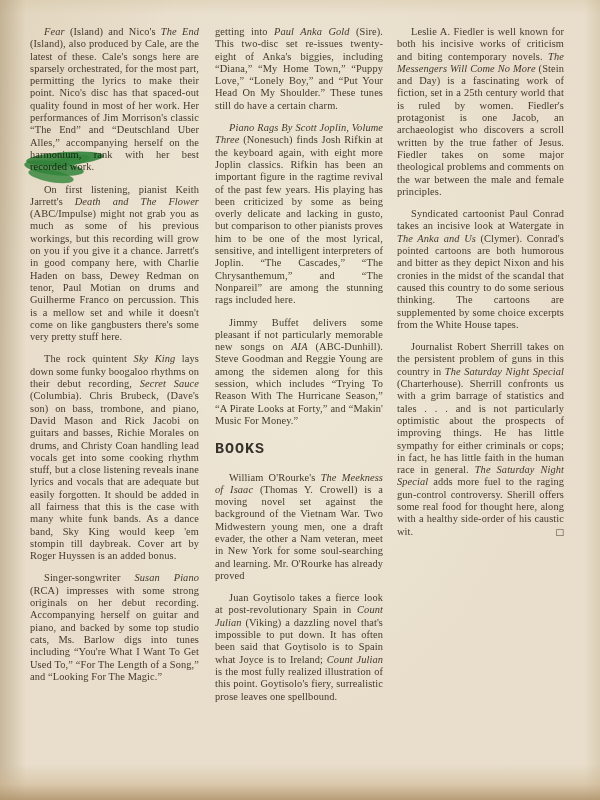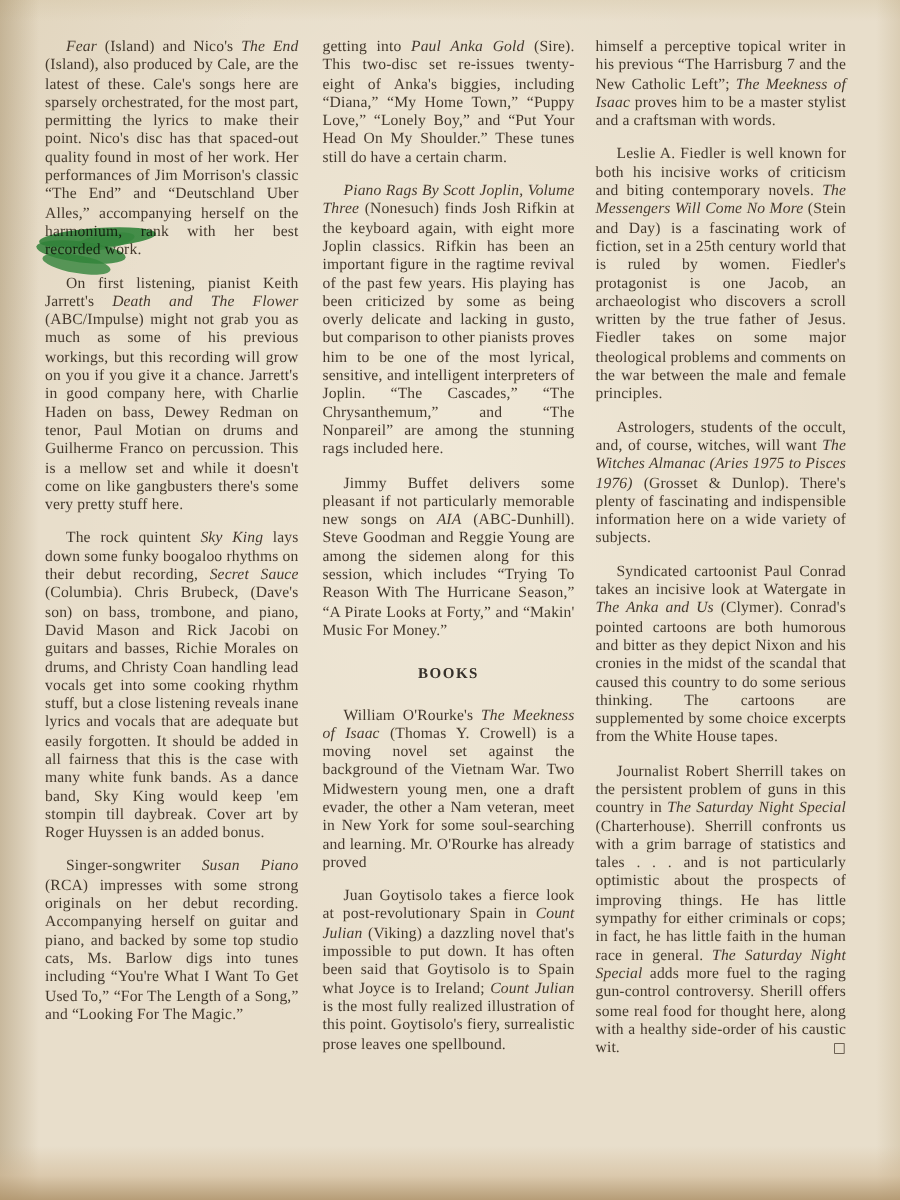--- a/index.html
+++ b/index.html
@@ -34,24 +34,23 @@
     letter-spacing:0.1px;
   }
   .col-1{left:30px;width:169px;}
   .col-2{left:215px;width:168px;}
   .col-3{left:397px;width:167px;}
   .para{margin:0 0 10px 0;position:relative;}
   .para.indent{text-indent:14px;}
   .para em{}
   .books-heading{
     margin:17px 0 15px 0;
-    text-align:center;
-    font-family:Liberation Serif, serif;
+    font-family:Liberation Mono, monospace;
     font-weight:bold;
-    font-size:10px;
+    font-size:15px;
     letter-spacing:1px;
     color:#35302a;
   }
   .endmark{
     position:absolute;right:0;bottom:1px;
     font-size:9px;line-height:9px;
     font-family:"DejaVu Sans",sans-serif;
   }
   .highlight{position:absolute;left:24px;top:150px;width:90px;height:40px;
     pointer-events:none;mix-blend-mode:multiply;filter:blur(0.4px);}
@@ -77,23 +76,21 @@
     </div>
   <div class="col col-2">
       <p class="para">getting into <em>Paul Anka Gold</em> (Sire). This two-disc set re-issues twenty-eight of Anka's biggies, including “Diana,” “My Home Town,” “Puppy Love,” “Lonely Boy,” and “Put Your Head On My Shoulder.” These tunes still do have a certain charm.</p>
       <p class="para indent"><em>Piano Rags By Scott Joplin, Volume Three</em> (Nonesuch) finds Josh Rifkin at the keyboard again, with eight more Joplin classics. Rifkin has been an important figure in the ragtime revival of the past few years. His playing has been criticized by some as being overly delicate and lacking in gusto, but comparison to other pianists proves him to be one of the most lyrical, sensitive, and intelligent interpreters of Joplin. “The Cascades,” “The Chrysanthemum,” and “The Nonpareil” are among the stunning rags included here.</p>
       <p class="para indent">Jimmy Buffet delivers some pleasant if not particularly memorable new songs on <em>AIA</em> (ABC-Dunhill). Steve Goodman and Reggie Young are among the sidemen along for this session, which includes “Trying To Reason With The Hurricane Season,” “A Pirate Looks at Forty,” and “Makin' Music For Money.”</p>
       <h3 class="books-heading">BOOKS</h3>
       <p class="para indent">William O'Rourke's <em>The Meekness of Isaac</em> (Thomas Y. Crowell) is a moving novel set against the background of the Vietnam War. Two Midwestern young men, one a draft evader, the other a Nam veteran, meet in New York for some soul-searching and learning. Mr. O'Rourke has already proved</p>
       <p class="para indent">Juan Goytisolo takes a fierce look at post-revolutionary Spain in <em>Count Julian</em> (Viking) a dazzling novel that's impossible to put down. It has often been said that Goytisolo is to Spain what Joyce is to Ireland; <em>Count Julian</em> is the most fully realized illustration of this point. Goytisolo's fiery, surrealistic prose leaves one spellbound.</p>
     </div>
   <div class="col col-3">
-      <p class="para">himself a perceptive topical writer in his previous “The Harrisburg 7 and the New Catholic Left”; <em>The Meekness of Isaac</em> proves him to be a master stylist and a craftsman with words.</p>
       <p class="para indent">Leslie A. Fiedler is well known for both his incisive works of criticism and biting contemporary novels. <em>The Messengers Will Come No More</em> (Stein and Day) is a fascinating work of fiction, set in a 25th century world that is ruled by women. Fiedler's protagonist is one Jacob, an archaeologist who discovers a scroll written by the true father of Jesus. Fiedler takes on some major theological problems and comments on the war between the male and female principles.</p>
-      <p class="para indent">Astrologers, students of the occult, and, of course, witches, will want <em>The Witches Almanac (Aries 1975 to Pisces 1976)</em> (Grosset &amp; Dunlop). There's plenty of fascinating and indispensible information here on a wide variety of subjects.</p>
       <p class="para indent">Syndicated cartoonist Paul Conrad takes an incisive look at Watergate in <em>The Anka and Us</em> (Clymer). Conrad's pointed cartoons are both humorous and bitter as they depict Nixon and his cronies in the midst of the scandal that caused this country to do some serious thinking. The cartoons are supplemented by some choice excerpts from the White House tapes.</p>
       <p class="para indent">Journalist Robert Sherrill takes on the persistent problem of guns in this country in <em>The Saturday Night Special</em> (Charterhouse). Sherrill confronts us with a grim barrage of statistics and tales . . . and is not particularly optimistic about the prospects of improving things. He has little sympathy for either criminals or cops; in fact, he has little faith in the human race in general. <em>The Saturday Night Special</em> adds more fuel to the raging gun-control controversy. Sherill offers some real food for thought here, along with a healthy side-order of his caustic wit.<span class="endmark">□</span></p>
     </div>
 
   <div class="highlight">
     <span class="blob blob1"></span>
     <span class="blob blob2"></span>
     <span class="blob blob3"></span>
     <span class="blob blob4"></span>
   </div>

